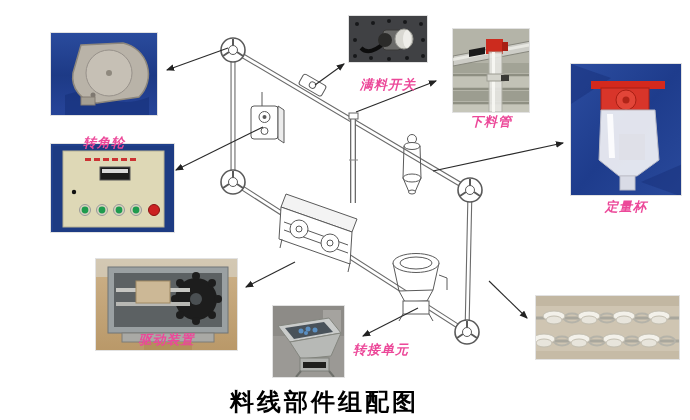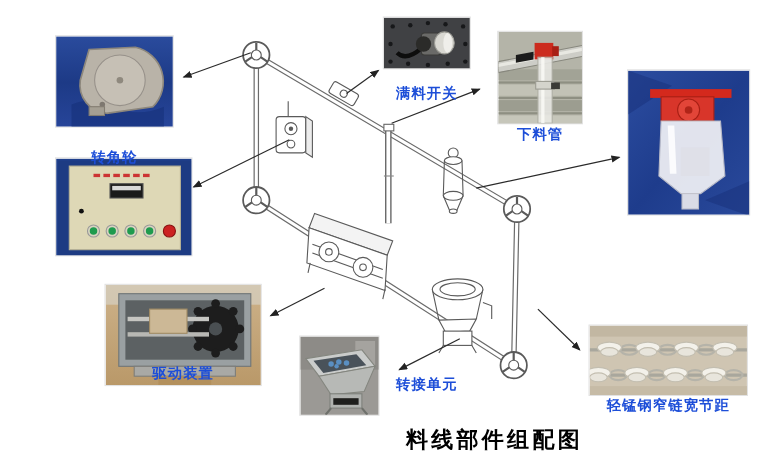--- a/index.html
+++ b/index.html
@@ -3,27 +3,27 @@
 <meta charset="utf-8">
 <style>
   html,body{margin:0;padding:0;background:#ffffff;}
   #stage{
     position:relative;width:690px;height:420px;background:#ffffff;overflow:hidden;
     font-family:"Liberation Serif","DejaVu Serif",serif;
   }
   .photo{position:absolute;z-index:2;overflow:hidden;border:1px solid #e2e2e2;box-sizing:border-box;}
   .photo svg{display:block;}
   .lbl{
-    position:absolute;z-index:3;text-align:center;color:#1d4ed8;
-    font-size:13px;font-weight:600;letter-spacing:1px;line-height:1.2;
+    position:absolute;z-index:3;text-align:center;color:#ec4899;
+    font-size:13px;font-weight:600;letter-spacing:1px;line-height:1.2;font-style:italic;
   }
   #overlay{position:absolute;left:0;top:0;z-index:1;}
   .title{
-    position:absolute;z-index:3;text-align:right;color:#000;
-    font-size:20px;font-weight:700;letter-spacing:3px;
+    position:absolute;z-index:3;text-align:left;color:#000;
+    font-size:24px;font-weight:700;letter-spacing:3px;
   }
 </style>
 </head>
 <body>
 
 <div id="stage">
 
   <svg id="overlay" width="690" height="420" viewBox="0 0 690 420">
     <defs>
       <marker id="ah" markerWidth="9" markerHeight="8" refX="6.5" refY="3" orient="auto">
@@ -272,41 +272,42 @@
       <rect x="20" y="17" width="74" height="8" fill="#d4291d"></rect>
       <rect x="30" y="24" width="48" height="22" fill="#d8352a" stroke="#a81f14"></rect>
       <circle cx="55" cy="36" r="10" fill="#e24538" stroke="#a81f14"></circle>
       <circle cx="55" cy="36" r="3.5" fill="#b02418"></circle>
       <path d="M30,46 L84,46 L88,96 L66,112 L48,112 L28,96 Z" fill="#f2f2f6" opacity="0.92" stroke="#c4c4cc"></path>
       <path d="M36,50 L42,50 L44,94 L38,94 Z" fill="#ffffff" opacity="0.85"></path>
       <rect x="48" y="70" width="26" height="26" fill="#dfdfe6" opacity="0.8"></rect>
       <rect x="49" y="112" width="15" height="14" fill="#e9e9ee" opacity="0.92" stroke="#c4c4cc"></rect>
     </svg>
   </div>
+  <div class="lbl" style="left:570px;top:199px;width:112px;">定量杯</div>
 
   <div class="photo" style="left:272px;top:305px;width:73px;height:73px;">
     <svg width="73" height="73" viewBox="0 0 73 73">
       <rect width="73" height="73" fill="#9b9995"></rect>
       <rect x="0" y="0" width="73" height="30" fill="#8d8b87"></rect>
       <rect x="50" y="4" width="18" height="22" fill="#a5a39f"></rect>
       <polygon points="5,20 56,12 68,27 17,36" fill="#cacccb" stroke="#84867f"></polygon>
       <polygon points="12,22 51,16 60,26 21,33" fill="#49525a"></polygon>
       <g fill="#5a8fc2">
         <circle cx="28" cy="25" r="2.5"></circle>
           <circle cx="35" cy="23" r="2.5"></circle>
           <circle cx="42" cy="24" r="2.5"></circle>
           <circle cx="33" cy="27" r="2"></circle>
       </g>
       <polygon points="17,36 68,27 58,50 28,53" fill="#b7b9b6" stroke="#84867f"></polygon>
       <rect x="27" y="52" width="29" height="13" fill="#b0b2af" stroke="#7e807b"></rect>
       <rect x="30" y="56" width="23" height="6" fill="#1f1f1d"></rect>
       <path d="M28,65 l-5,6 M56,65 l5,6" stroke="#6e706b" stroke-width="2" fill="none"></path>
     </svg>
   </div>
-  <div class="lbl" style="left:346px;top:342px;width:70px;text-align:right;">转接单元</div>
+  <div class="lbl" style="left:346px;top:342px;width:70px;text-align:center;">转接单元</div>
 
   <div class="photo" style="left:535px;top:295px;width:145px;height:65px;">
     <svg width="145" height="65" viewBox="0 0 145 65">
       <rect width="145" height="65" fill="#cfc5b2"></rect>
       <rect x="0" y="0" width="145" height="10" fill="#c2b7a2"></rect>
       <rect x="0" y="55" width="145" height="10" fill="#c6bba6"></rect>
       <g>
         <line x1="0" y1="22" x2="145" y2="22" stroke="#a9a79d" stroke-width="3"></line>
         <ellipse cx="36" cy="22" rx="8" ry="4.5" fill="none" stroke="#b5b3a9" stroke-width="2"></ellipse>
         <ellipse cx="71" cy="22" rx="8" ry="4.5" fill="none" stroke="#b5b3a9" stroke-width="2"></ellipse>
@@ -334,17 +335,16 @@
           <ellipse cx="43" cy="43" rx="11" ry="5" fill="#f3f1ea" stroke="#c3beb0"></ellipse>
             <ellipse cx="43" cy="47" rx="8" ry="4" fill="#e8e5dc" stroke="#c3beb0"></ellipse>
           <ellipse cx="78" cy="43" rx="11" ry="5" fill="#f3f1ea" stroke="#c3beb0"></ellipse>
             <ellipse cx="78" cy="47" rx="8" ry="4" fill="#e8e5dc" stroke="#c3beb0"></ellipse>
           <ellipse cx="113" cy="43" rx="11" ry="5" fill="#f3f1ea" stroke="#c3beb0"></ellipse>
             <ellipse cx="113" cy="47" rx="8" ry="4" fill="#e8e5dc" stroke="#c3beb0"></ellipse>
         </g>
       </g>
     </svg>
   </div>
-  <div class="lbl" style="left:525px;top:361px;width:165px;">轻锰钢窄链宽节距</div>
 
   <div class="title" style="left:230px;top:386px;width:300px;">料线部件组配图</div>
 
 </div>
 
 </body></html>

